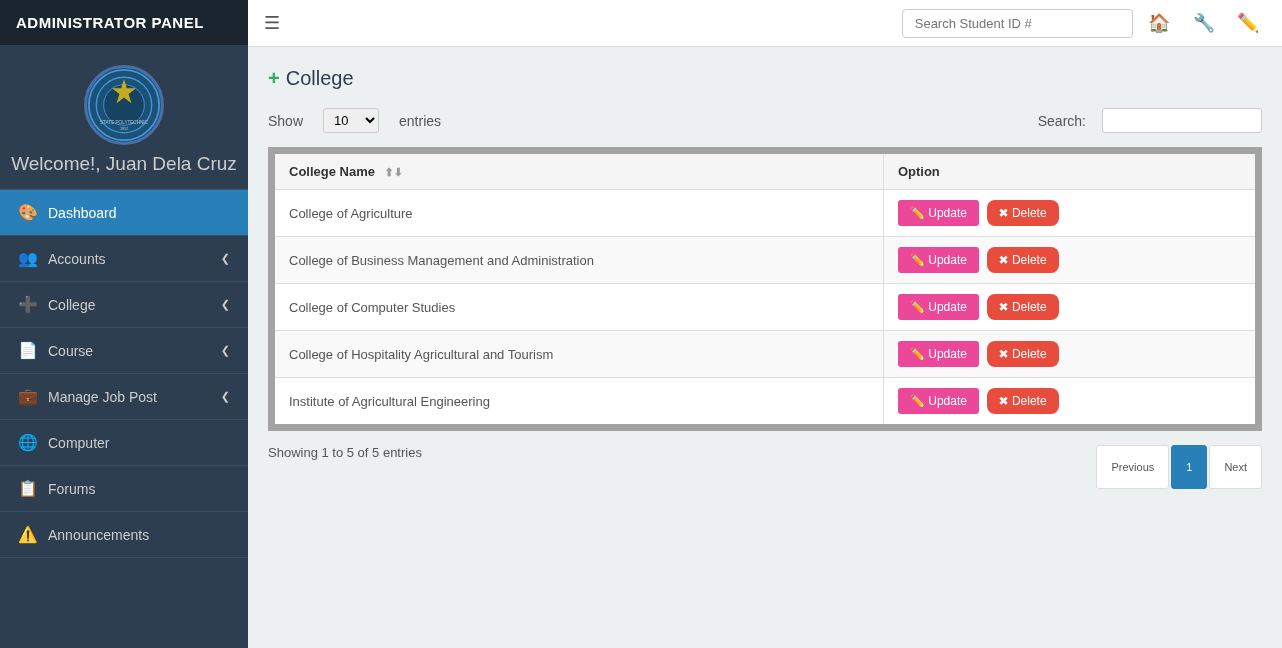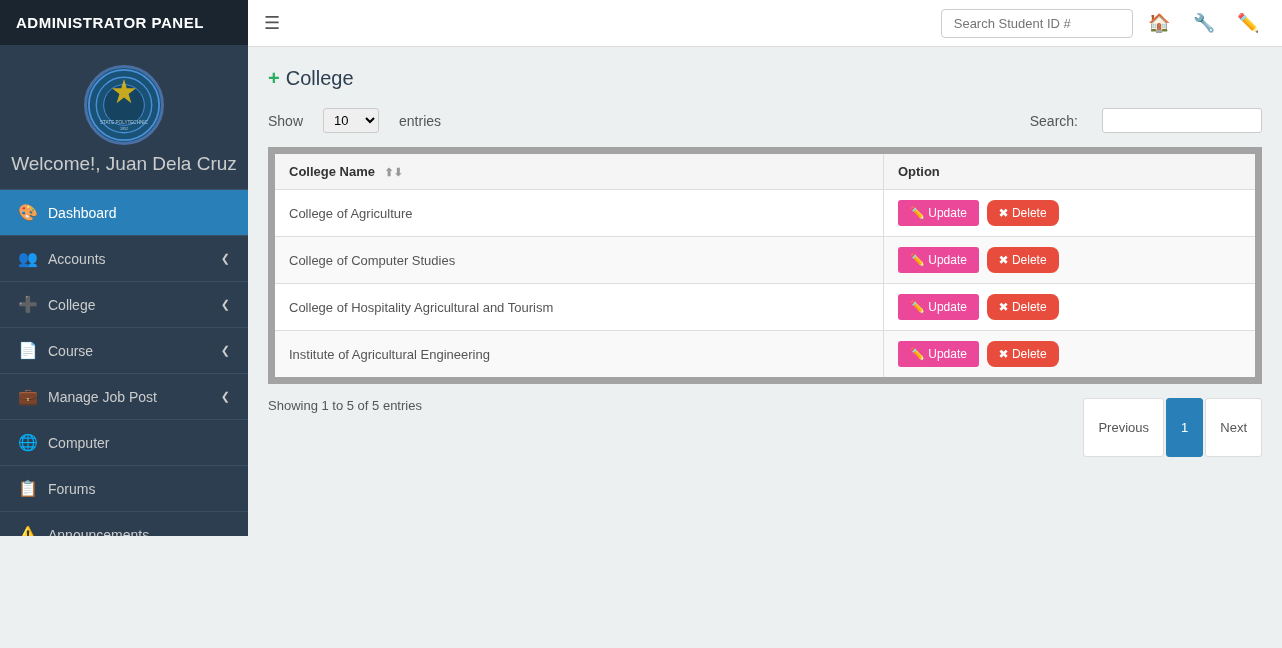--- a/index.html
+++ b/index.html
@@ -6,21 +6,21 @@
     body { font-family: Arial, sans-serif; font-size: 14px; background: #ecf0f1; display: flex; height: 648px; overflow: hidden; }
 
     
     #sidebar {
       width: 248px;
       min-width: 248px;
       background: #2c3e50;
       color: #fff;
       display: flex;
       flex-direction: column;
-      height: 536px;
+      height: 648px;
       overflow-y: auto;
     }
     #sidebar-title {
       background: #1a252f;
       padding: 14px 16px;
       font-size: 15px;
       font-weight: bold;
       letter-spacing: 0.5px;
       color: #fff;
     }
@@ -84,21 +84,21 @@
       border-bottom: 1px solid #ddd;
       gap: 10px;
     }
     #topbar-menu-icon { font-size: 18px; cursor: pointer; color: #555; margin-right: 8px; }
     #topbar-spacer { flex: 1; }
     #search-input {
       border: 1px solid #ccc;
       border-radius: 4px;
       padding: 6px 12px;
       font-size: 13px;
-      width: 192px;
+      width: 231px;
       color: #555;
     }
     .topbar-icon-btn {
       background: none;
       border: none;
       cursor: pointer;
       font-size: 18px;
       color: #2980b9;
       padding: 4px 6px;
     }
@@ -124,21 +124,21 @@
       justify-content: space-between;
       margin-bottom: 14px;
     }
     .show-entries { display: flex; align-items: center; gap: 20px; color: #555; }
     .show-entries select {
       border: 1px solid #ccc;
       border-radius: 3px;
       padding: 3px 6px;
       font-size: 13px;
     }
-    .search-box { display: flex; align-items: center; gap: 24px; color: #555; }
+    .search-box { display: flex; align-items: center; gap: 16px; color: #555; }
     .search-box input {
       border: 1px solid #ccc;
       border-radius: 3px;
       padding: 4px 8px;
       font-size: 13px;
       width: 160px;
     }
 
     
     .data-table {
@@ -199,23 +199,23 @@
       align-items: flex-start;
       justify-content: space-between;
       margin-top: 14px;
     }
     .pagination-info { font-size: 13px; color: #555; }
     .pagination-btns { display: flex; align-items: center; gap: 2px; }
     .page-btn {
       background: #fff;
       border: 1px solid #ddd;
       color: #555;
-      padding: 21px 14px;
+      padding: 15px 14px;
       cursor: pointer;
-      font-size: 13px;
+      font-size: 11px;
       border-radius: 3px;
     }
     .page-btn.active { background: #2980b9; color: #fff; border-color: #2980b9; }
 
     
     .logo-svg { width: 74px; height: 74px; }
   </style>
 </head>
 <body>
 
@@ -350,20 +350,27 @@
             <span class="sort-icon">⬆⬇</span>
           </th>
           <th class="col-option">
             <span>Option</span>
           </th>
         </tr>
       </thead>
       <tbody id="college-table-body">
       <tr>
     <td>College of Agriculture</td>
+    <td>
+      <button class="btn-update">✏️ Update</button>
+      <button class="btn-delete">✖ Delete</button>
+    </td>
+  </tr>
+          <tr>
+    <td>College of Business Management and Administration</td>
     <td>
       <button class="btn-update">✏️ Update</button>
       <button class="btn-delete">✖ Delete</button>
     </td>
   </tr>
           <tr>
     <td>College of Computer Studies</td>
     <td>
       <button class="btn-update">✏️ Update</button>
       <button class="btn-delete">✖ Delete</button>

